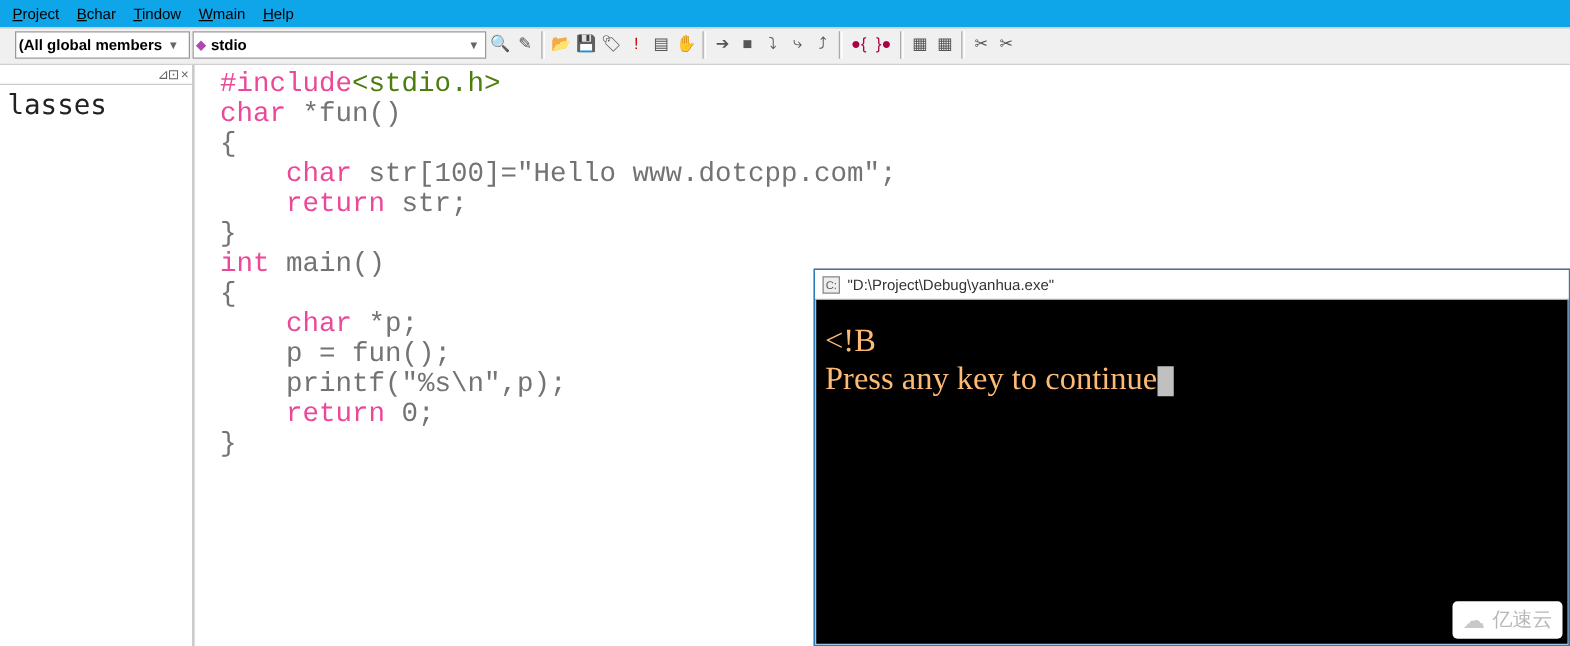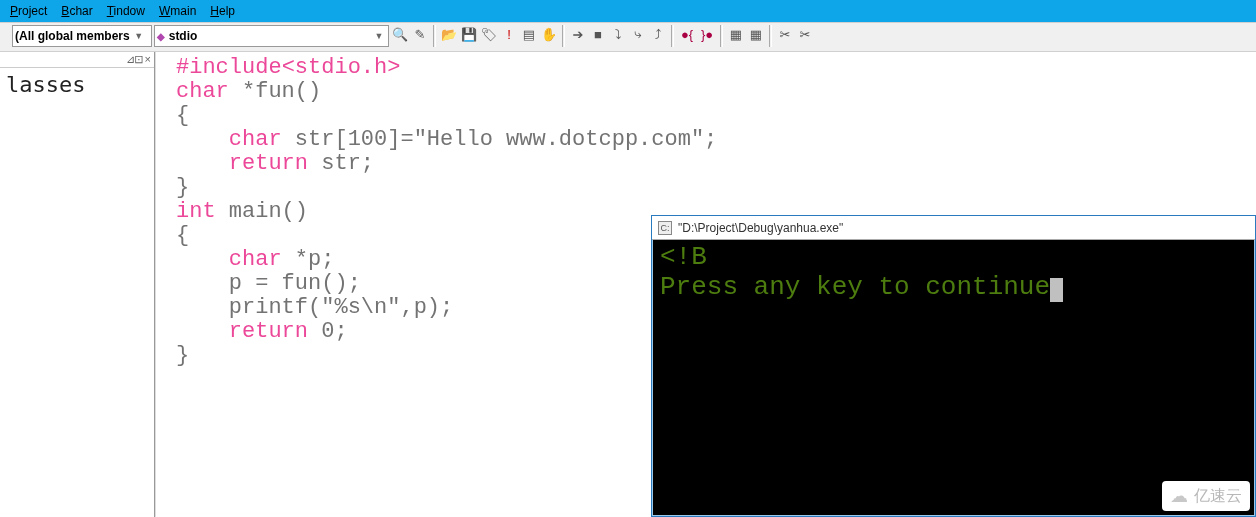--- a/index.html
+++ b/index.html
@@ -106,21 +106,21 @@
       border-left: 1px solid #ddd;
     }
     .code {
       padding: 4px 20px;
       font-family: "Courier New", "NSimSun", monospace;
       font-size: 22px;
       line-height: 24px;
       white-space: pre;
     }
     .kw { color: #ec4899; }
-    .gray { color: #ec4899; }
+    .gray { color: #4d7c0f; }
     .txt { color: #737373; }
     .console-window {
       position: absolute;
       left: 651px;
       top: 215px;
       width: 605px;
       height: 302px;
       border: 1px solid #2a7abf;
       background: #000;
       box-shadow: 0 0 0 1px #9cc8e8 inset;
@@ -141,25 +141,25 @@
       height: 14px;
       background: #eee;
       border: 1px solid #888;
       font-size: 9px;
       display: flex;
       align-items: center;
       justify-content: center;
       color: #555;
     }
     .console-body {
-      font-family: Liberation Mono, monospace;
+      font-family: Liberation Serif, serif;
       font-size: 26px;
       line-height: 30px;
-      color: #4d7c0f;
-      padding: 2px 8px;
+      color: #fdba74;
+      padding: 18px 8px;
       white-space: pre;
     }
     .cursor-block {
       display: inline-block;
       width: 13px;
       height: 24px;
       background: #c0c0c0;
       vertical-align: text-bottom;
     }
     .watermark {

